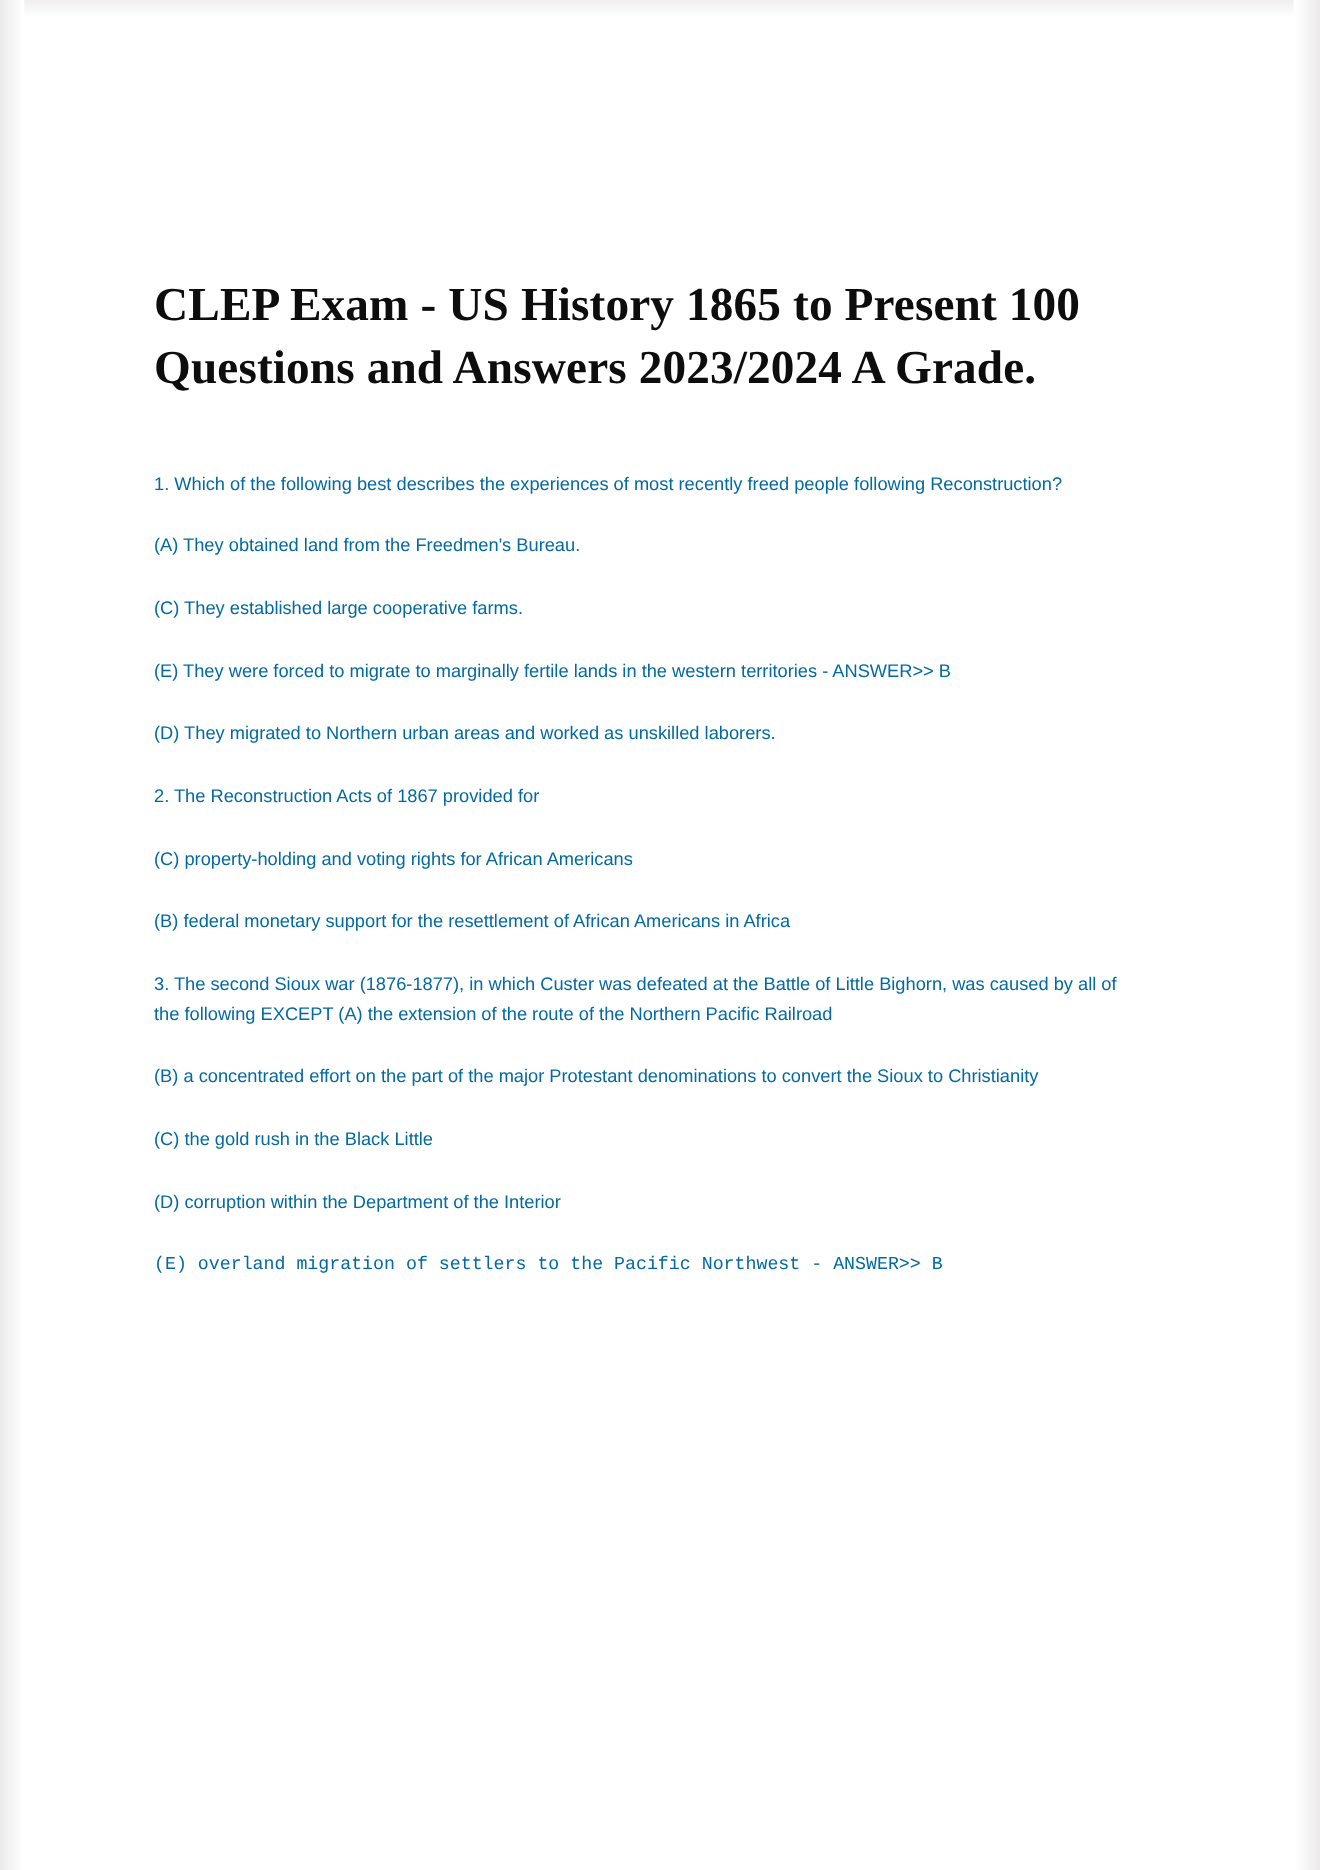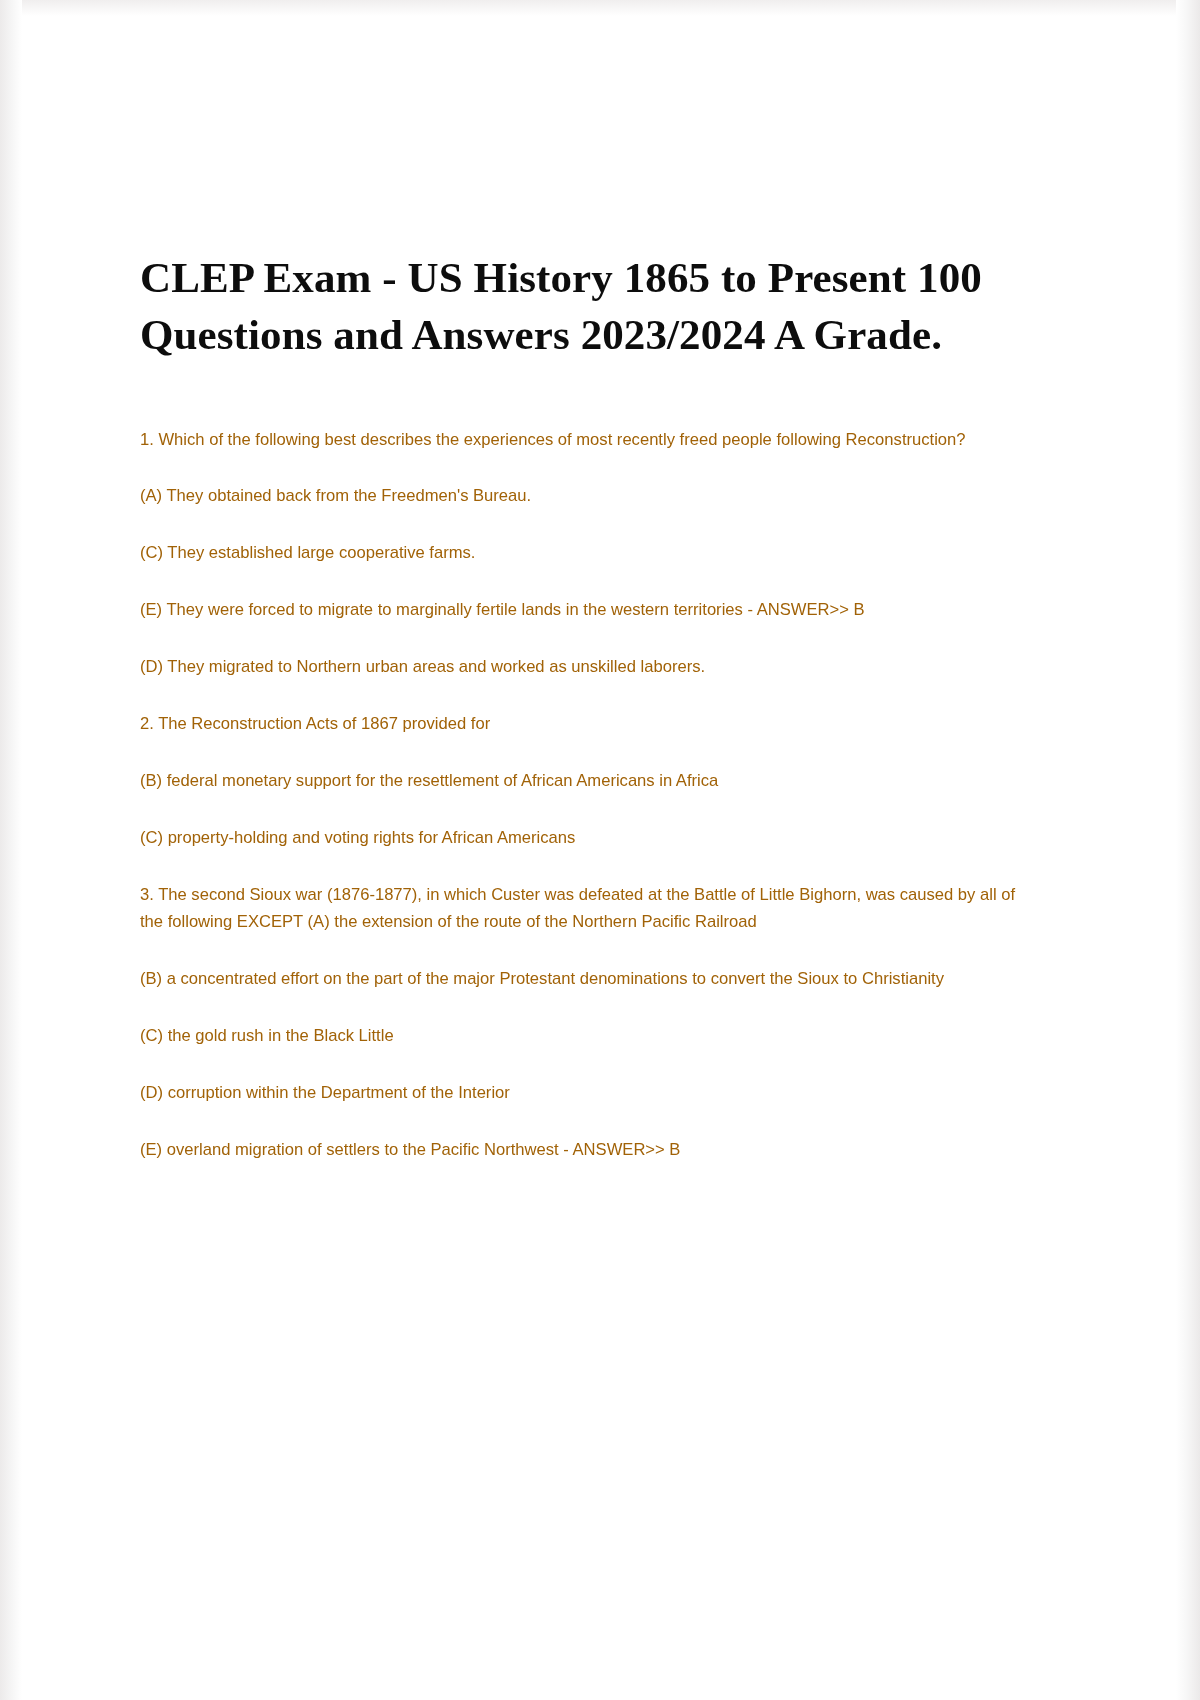--- a/index.html
+++ b/index.html
@@ -45,48 +45,49 @@
     font-size: 43px;
     line-height: 1.32;
     color: #0d0d0d;
     margin: 0 0 62px 0;
     letter-spacing: 0.1px;
   }
   .body-block {
     font-family: "Liberation Sans", sans-serif;
     font-size: 16.6px;
     line-height: 1.68;
-    color: #a16207;
+    color: #0369a1;
     margin: 0 0 29px 0;
     max-width: 900px;
   }
   .body-block:last-child {
     margin-bottom: 0;
+    font-family: Liberation Mono, monospace;
   }
 </style>
 </head>
 <body>
 
 <div class="page">
   <div class="page-shadow-top"></div>
   <div class="page-shadow-left"></div>
   <div class="page-shadow-right"></div>
 
   <div class="content">
     <h1 class="doc-title">CLEP Exam - US History 1865 to Present 100 Questions and Answers 2023/2024 A Grade.</h1>
 
     <p class="body-block">1. Which of the following best describes the experiences of most recently freed people following Reconstruction?</p>
-    <p class="body-block">(A) They obtained back from the Freedmen's Bureau.</p>
+    <p class="body-block">(A) They obtained land from the Freedmen's Bureau.</p>
     <p class="body-block">(C) They established large cooperative farms.</p>
     <p class="body-block">(E) They were forced to migrate to marginally fertile lands in the western territories -  ANSWER&gt;&gt; B</p>
     <p class="body-block">(D) They migrated to Northern urban areas and worked as unskilled laborers.</p>
 
     <p class="body-block">2. The Reconstruction Acts of 1867 provided for</p>
+    <p class="body-block">(C) property-holding and voting rights for African Americans</p>
     <p class="body-block">(B) federal monetary support for the resettlement of African Americans in Africa</p>
-    <p class="body-block">(C) property-holding and voting rights for African Americans</p>
 
     <p class="body-block">3. The second Sioux war (1876-1877), in which Custer was defeated at the Battle of Little Bighorn, was caused by all of the following EXCEPT (A) the extension of the route of the Northern Pacific Railroad</p>
     <p class="body-block">(B) a concentrated effort on the part of the major Protestant denominations to convert the Sioux to Christianity</p>
     <p class="body-block">(C) the gold rush in the Black Little</p>
     <p class="body-block">(D) corruption within the Department of the Interior</p>
     <p class="body-block">(E) overland migration of settlers to the Pacific Northwest -  ANSWER&gt;&gt; B</p>
   </div>
 </div>
 
 </body></html>

